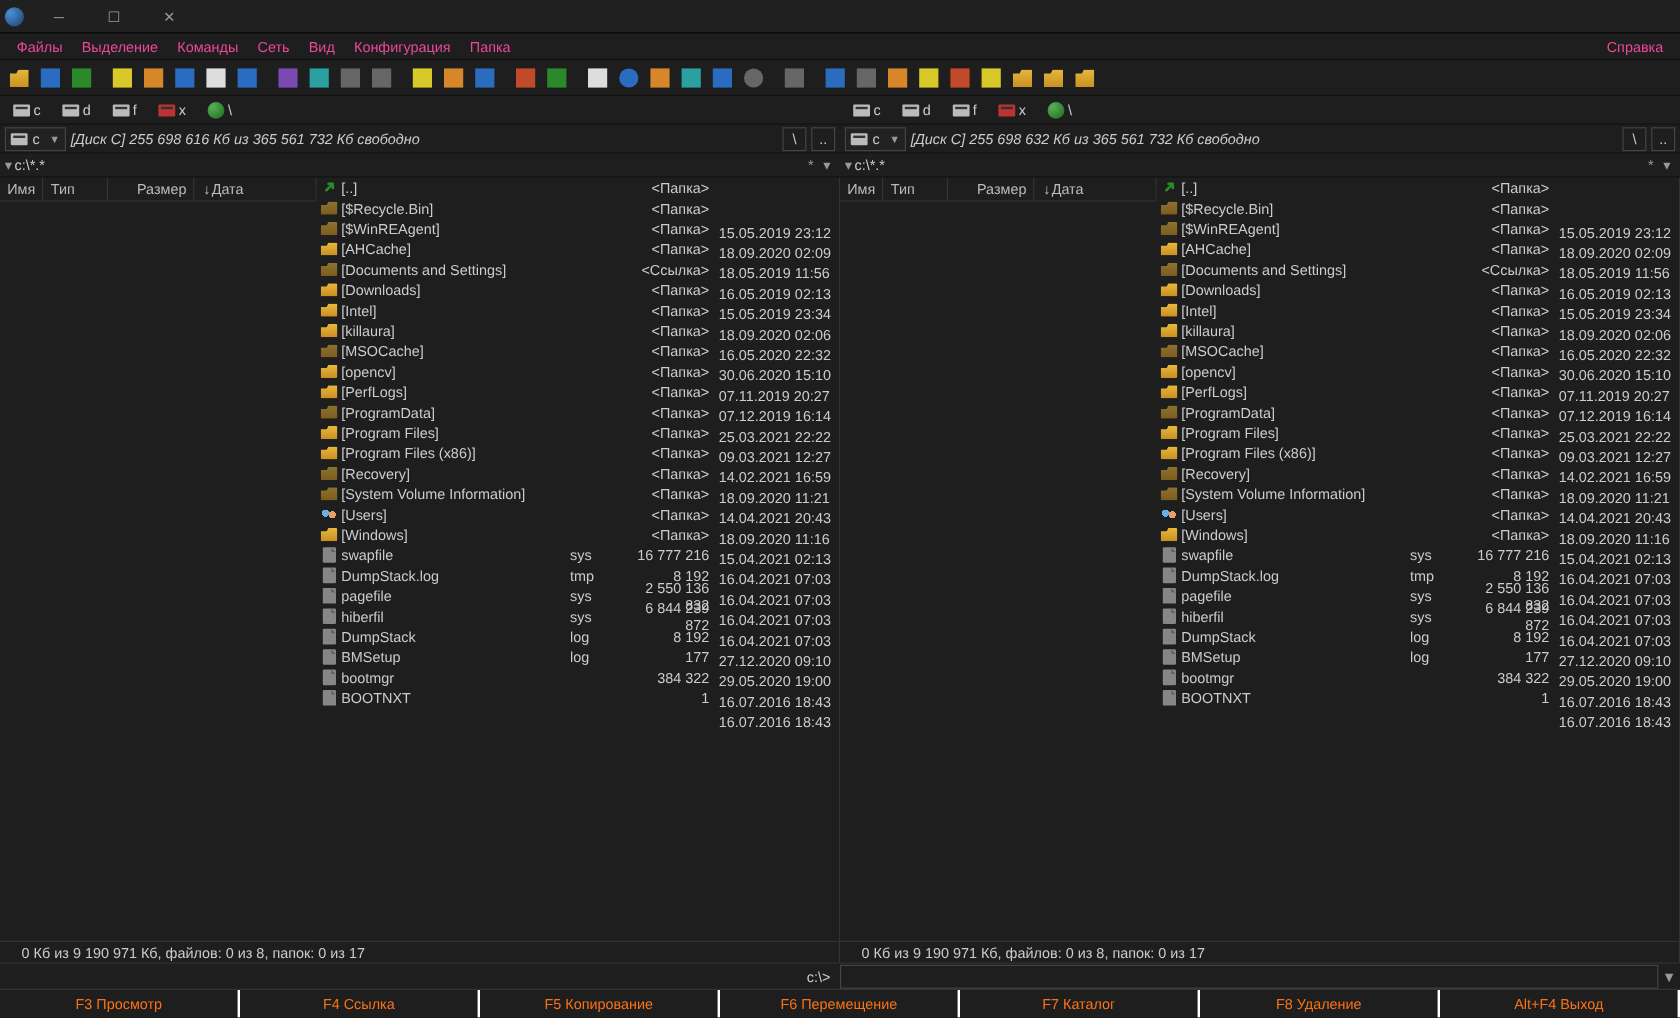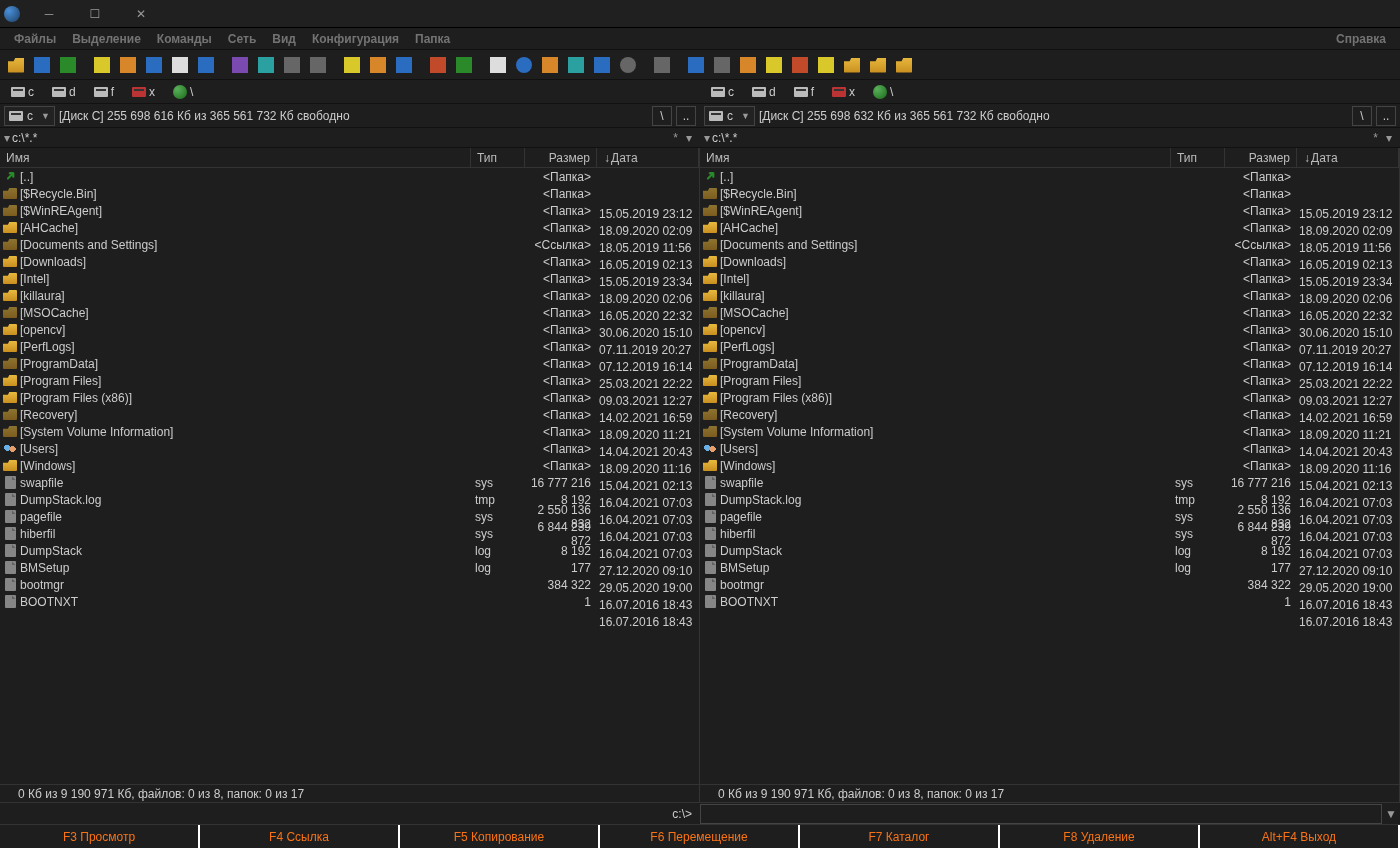--- a/index.html
+++ b/index.html
@@ -3,21 +3,21 @@
 <meta charset="utf-8">
 <style>
   * { margin: 0; padding: 0; box-sizing: border-box; font-family: "Segoe UI", Tahoma, sans-serif; font-size: 12px; }
   body { width: 1400px; height: 848px; background: #1e1e1e; color: #ccc; overflow: hidden; display: flex; flex-direction: column; }
   .titlebar { height: 28px; background: #202020; display: flex; align-items: center; padding: 0 4px; border-bottom: 1px solid #000; }
   .titlebar .appicon { width: 16px; height: 16px; border-radius: 50%; background: radial-gradient(circle at 30% 30%, #4a90d9, #1c3f66); margin-right: 6px; }
   .titlebar .title { color: #8e8e8e; flex: 1; }
   .winbtns { display: flex; }
   .winbtn { width: 46px; height: 28px; display: flex; align-items: center; justify-content: center; color: #999; }
   .menubar { height: 22px; background: #1e1e1e; display: flex; align-items: center; padding: 0 6px; border-bottom: 1px solid #111; }
-  .menuitem { padding: 0 8px; color: #737373; line-height: 22px; font-weight: bold; }
+  .menuitem { padding: 0 8px; color: #ec4899; line-height: 22px; }
   .menubar .spacer { flex: 1; }
   .toolbar { height: 30px; background: #1e1e1e; display: flex; align-items: center; padding: 2px 4px; gap: 2px; border-bottom: 1px solid #111; }
   .tbtn { width: 24px; height: 24px; display: flex; align-items: center; justify-content: center; border: 1px solid transparent; }
   .tsep { width: 6px; }
   .icon { width: 16px; height: 16px; display: inline-block; }
   .ic-open { background: linear-gradient(#e8b93e,#c98f1f); border-radius: 1px; clip-path: polygon(0 30%,35% 30%,45% 10%,100% 10%,100% 100%,0 100%); }
   .ic-blue { background: #2a6cc0; }
   .ic-teal { background: #2aa0a0; }
   .ic-green { background: #2a8a2a; }
   .ic-red { background: #c04a2a; }
@@ -28,27 +28,27 @@
   .ic-yellow { background: #d8c82a; }
   .ic-circ { border-radius: 50%; }
   .drivebar { height: 24px; background: #1e1e1e; display: flex; align-items: center; padding: 0 4px; gap: 4px; border-bottom: 1px solid #111; }
   .drivebtn { height: 20px; padding: 0 6px; display: flex; align-items: center; gap: 3px; color: #ccc; border: 1px solid transparent; }
   .drivebtn .d-ic { width: 14px; height: 10px; background: #bbb; border-radius: 1px; position: relative; }
   .drivebtn .d-ic::before { content:''; position:absolute; top:2px; left:2px; width:10px; height:2px; background:#333; }
   .drivebtn.net .d-ic { background: #b33; }
   .drivebtn.globe .d-ic { width:14px; height:14px; border-radius:50%; background: radial-gradient(circle at 30% 30%, #5ab05a, #1a6a1a); }
   .drivebtn.globe .d-ic::before { display:none; }
   .panes { flex: 1; display: flex; min-height: 0; }
-  .pane { flex: 1; display: flex; flex-direction: column; border-right: 1px solid #333; min-width: 0; }
+  .pane { flex: 1; display: flex; border-right: 1px solid #333; min-width: 0; }
   .drivesel { height: 24px; display: flex; align-items: center; padding: 0 4px; gap: 4px; background: #1e1e1e; border-bottom: 1px solid #111; }
   .combo { height: 20px; background: #222; border: 1px solid #444; display: flex; align-items: center; padding: 0 4px; gap: 4px; }
   .combo .d-ic { width:14px; height:10px; background:#bbb; border-radius:1px; position:relative; }
   .combo .d-ic::before { content:''; position:absolute; top:2px; left:2px; width:10px; height:2px; background:#333; }
   .combo .arrow { margin-left: 4px; color:#999; font-size:9px; }
-  .diskinfo { color:#ccc; }
+  .diskinfo { color:#ccc;font-style:italic; }
   .drivesel .spacer { flex:1; }
   .sqbtn { width: 20px; height: 20px; border: 1px solid #444; display:flex; align-items:center; justify-content:center; color:#ccc; }
   .pathbar { height: 20px; background: #1e1e1e; border-bottom: 1px solid #111; display:flex; align-items:center; padding: 0 4px; }
   .pathbar .path { flex:1; color:#ccc; }
   .pathbar .star { color:#999; margin: 0 4px; }
   .header { height: 20px; display:flex; background:#1e1e1e; border-bottom:1px solid #333; }
   .hcell { border-right:1px solid #333; display:flex; align-items:center; padding: 0 6px; color:#bbb; }
   .hcell.name { flex:1; }
   .hcell.ext { width: 54px; }
   .hcell.size { width: 72px; justify-content:flex-end; }

